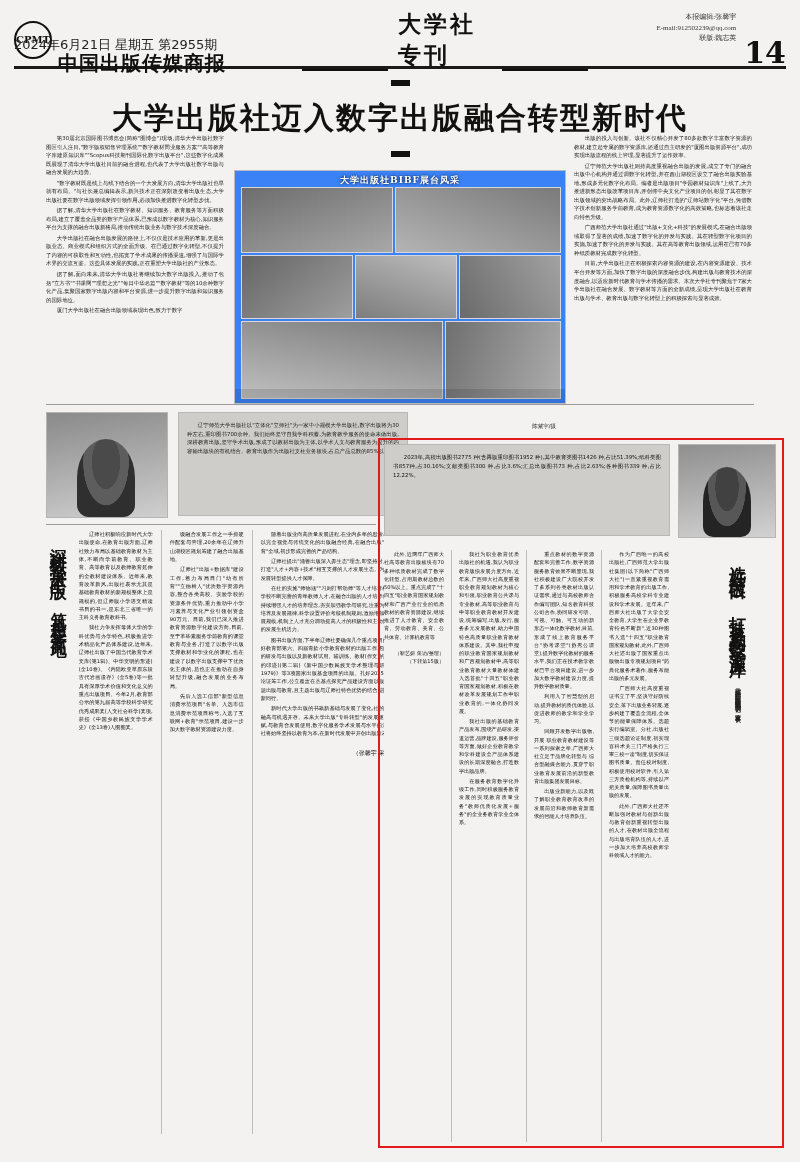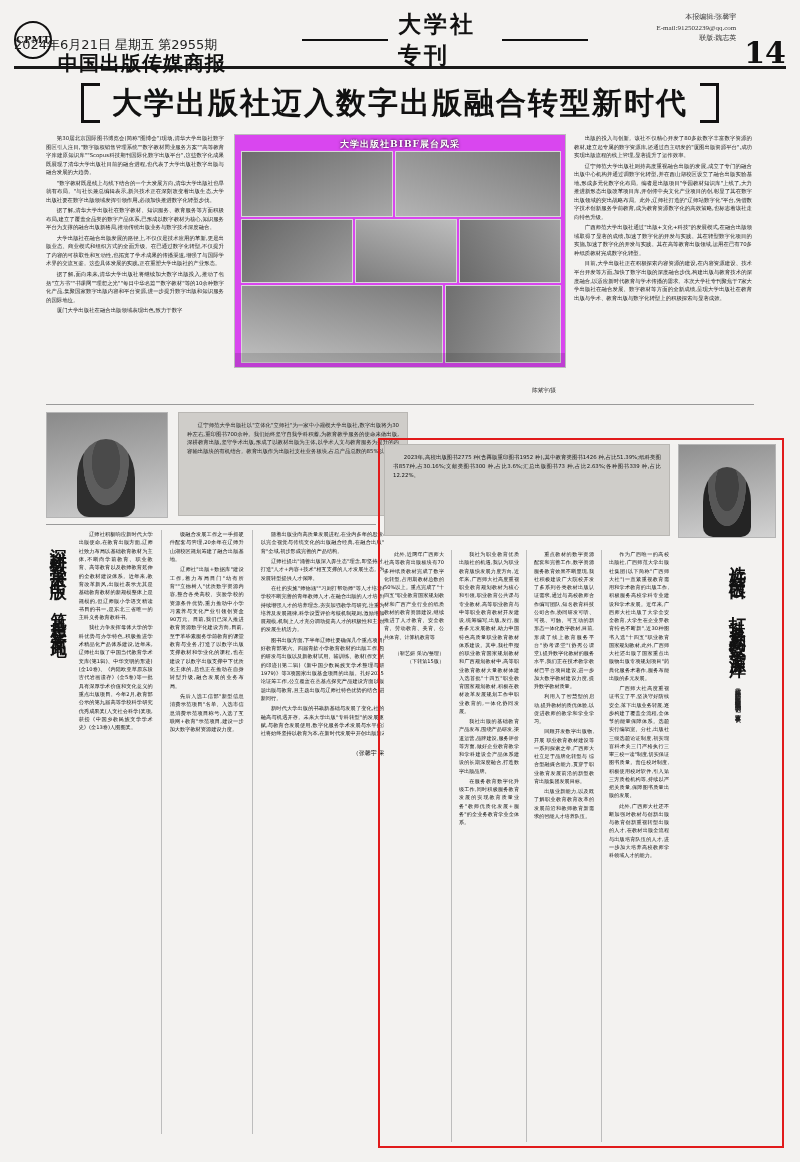--- a/index.html
+++ b/index.html
@@ -27,60 +27,61 @@
     border:2px solid #111;display:flex;align-items:center;justify-content:center;
     font-size:10px;font-weight:bold;line-height:1;
     font-family:"DejaVu Serif","Liberation Serif",serif;
   }
   .logo-text{font-size:20px;font-weight:bold;letter-spacing:1px;
     font-family:Liberation Serif, serif;margin-top:47px;}
   .issue-line{
     position:absolute;left:14px;top:36px;font-size:13px;color:#222;white-space:nowrap;
   }
   .mast-center{
-    flex:1;display:flex;align-items:center;justify-content:center;gap:10px;
+    flex:1;display:flex;align-items:flex-end;justify-content:center;gap:10px;
     margin-left:40px;
   }
   .rule{height:2px;background:#111;width:120px;}
   .special-title{
     font-size:23px;font-weight:bold;letter-spacing:3px;
     font-family:"DejaVu Serif","Liberation Serif",serif;
   }
   .mast-right{width:200px;display:flex;align-items:flex-start;justify-content:flex-end;gap:8px;}
   .mast-contact{font-size:7px;line-height:1.5;text-align:right;color:#333;font-family:Liberation Serif, serif;}
   .page-num{font-size:30px;font-weight:bold;line-height:1;
     font-family:"DejaVu Serif","Liberation Serif",serif;margin-top:26px;}
 
   
   .headline-wrap{
     position:absolute;left:40px;top:80px;width:720px;height:46px;
-    display:flex;align-items:center;justify-content:center;gap:12px;
+    display:flex;align-items:center;gap:12px;flex-direction:column;
   }
   .bracket{width:16px;height:34px;border:3px solid #111;}
   .bracket.l{border-right:none;}
   .bracket.r{border-left:none;}
   .headline{
     font-size:30px;font-weight:bold;letter-spacing:2px;
     font-family:"DejaVu Serif","Liberation Serif",serif;
     white-space:nowrap;
   }
 
   
   .top-article{
     position:absolute;left:46px;top:134px;width:708px;height:270px;
     display:flex;gap:10px;
   }
   .col{font-size:5.4px;line-height:1.58;text-align:justify;color:#1a1a1a;}
   .col.side{width:178px;}
   .col.mid{width:330px;position:relative;}
   .col p{margin:0 0 2px 0;text-indent:2em;}
   .photo-collage{
-    width:330px;height:232px;background:#d946ef;
+    width:330px;height:232px;background:#3b82f6;
     position:relative;overflow:hidden;
     border:1px solid #bbb;
+    margin-top:36px;
   }
   .collage-title{
     position:absolute;left:0;top:2px;width:100%;text-align:center;
     color:#fff;font-size:9px;font-weight:bold;letter-spacing:1px;
     text-shadow:0 0 3px #000;z-index:5;
     font-family:"DejaVu Serif","Liberation Serif",serif;
   }
   .ph{position:absolute;background:#8b8b8b;border:1px solid #d8d8d8;}
   .ph.a{left:6px;top:16px;width:150px;height:64px;background:linear-gradient(160deg,#6d6d6d,#a8a8a8);}
   .ph.b{left:160px;top:16px;width:164px;height:64px;background:linear-gradient(200deg,#7a7a7a,#b4b4b4);}

